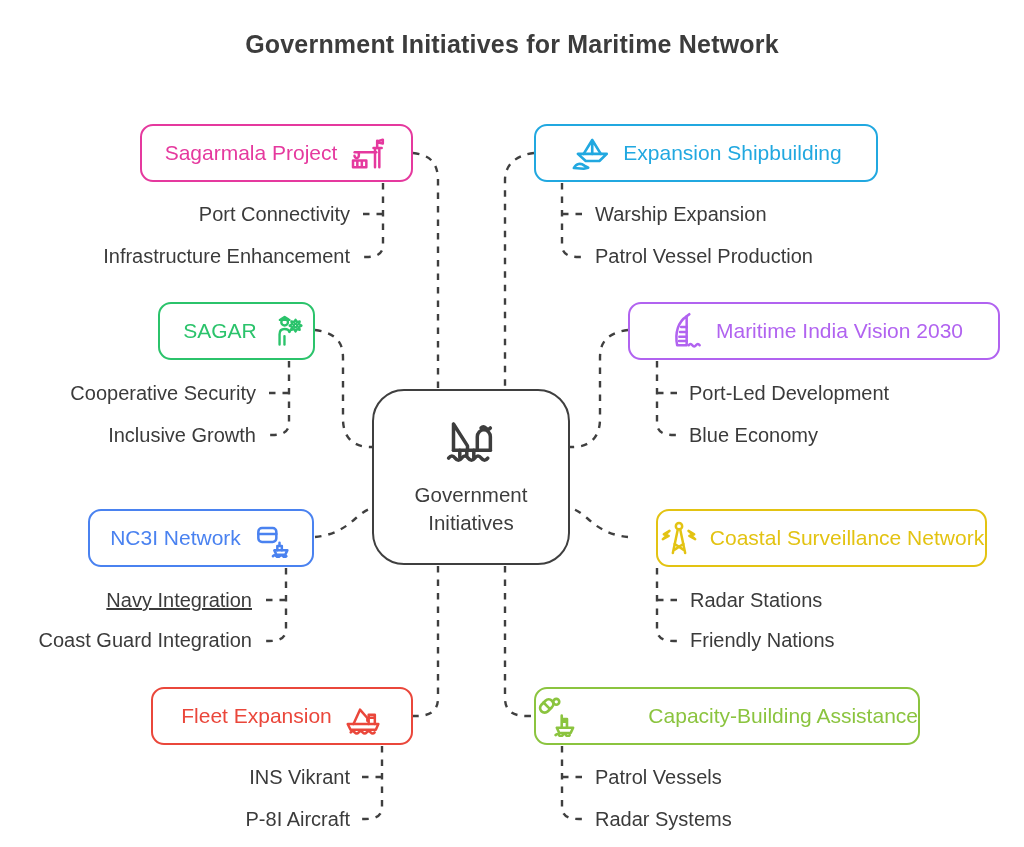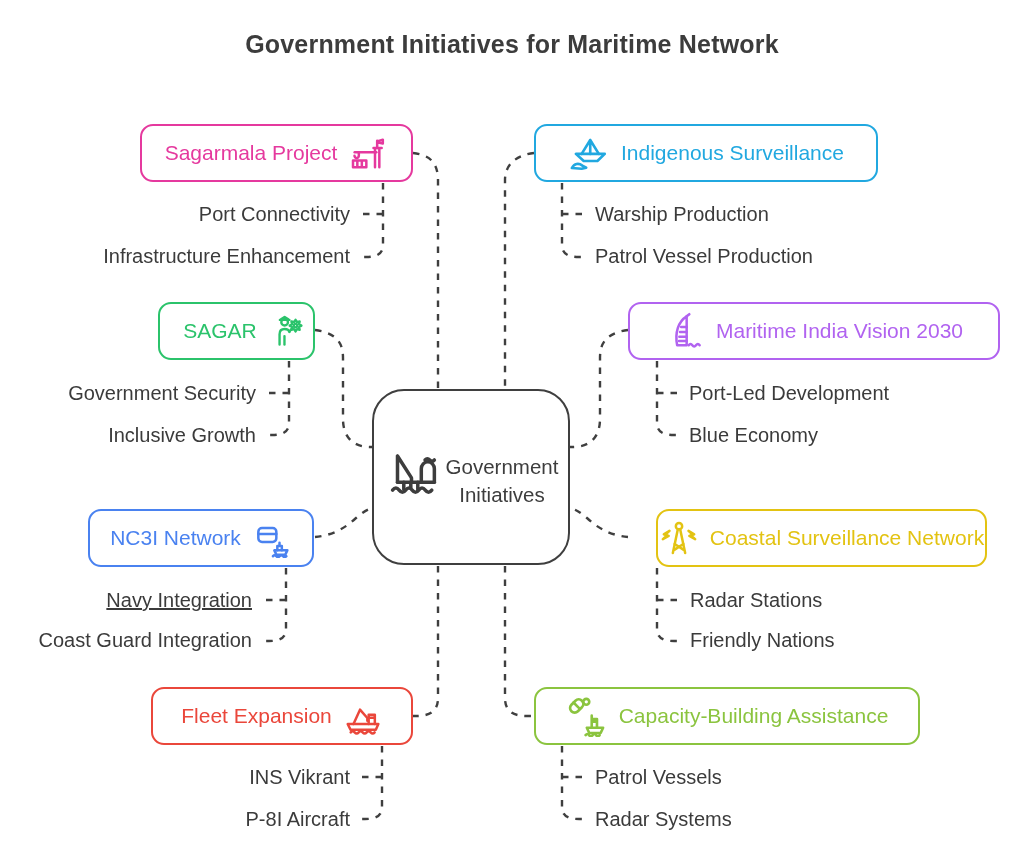--- a/index.html
+++ b/index.html
@@ -8,21 +8,21 @@
   .title{position:absolute;left:0;top:30px;width:1024px;text-align:center;
          font-size:25px;font-weight:700;color:#3c3c3c;letter-spacing:.2px;}
   svg.lines{position:absolute;left:0;top:0;pointer-events:none;}
   .branch{position:absolute;display:flex;align-items:center;justify-content:center;gap:11px;
           border:2.3px solid currentColor;border-radius:13px;background:#ffffff;
           font-size:21px;height:58px;box-sizing:border-box;cursor:pointer;}
   .branch .lbl{white-space:nowrap;}
   .branch svg{flex:0 0 auto;}
   .center-node{position:absolute;left:372px;top:389px;width:198px;height:176px;
                border:2.6px solid #3f3f3f;border-radius:32px;background:#ffffff;
-               display:flex;flex-direction:row;align-items:center;justify-content:center;
+               display:flex;flex-direction:column;align-items:center;justify-content:center;
                color:#3d3d3d;box-sizing:border-box;cursor:pointer;}
   .center-node .ctext{font-size:20.5px;line-height:1.35;text-align:center;margin-top:8px;}
   .child{position:absolute;height:28px;line-height:28px;font-size:20px;color:#3b3b3b;
          white-space:nowrap;cursor:pointer;}
   .child.r{text-align:right;}
   .ico{stroke:currentColor;fill:none;stroke-width:1.5;stroke-linecap:round;stroke-linejoin:round;}
 </style>
 </head>
 <body>
 
@@ -85,21 +85,21 @@
     <svg class="ico" width="38" height="38" viewBox="0 0 24 24">
       <circle cx="10.5" cy="6.4" r="2.1"></circle>
       <path d="M7.5,5 h6 M8.2,4.6 l2.3,-1.5 2.3,1.5"></path>
       <path d="M7.3,20.5 V14 q0,-3.3 3.2,-3.3 q2.5,0 3.1,1.9"></path>
       <path d="M10.4,20.5 v-5.3"></path>
       <path d="M13.4,12.4 l2.1,-2.3"></path>
       <path d="M17.4,4.9 l0.9,1.5 1.7,-0.4 -0.4,1.7 1.5,0.9 -1.5,0.9 0.4,1.7 -1.7,-0.4 -0.9,1.5 -0.9,-1.5 -1.7,0.4 0.4,-1.7 -1.5,-0.9 1.5,-0.9 -0.4,-1.7 1.7,0.4 z"></path>
       <circle cx="17.4" cy="8.6" r="1.1"></circle>
     </svg>
   </div>
-  <div class="child r" style="right:768px;top:379px;">Government Security</div>
+  <div class="child r" style="right:768px;top:379px;">Cooperative Security</div>
   <div class="child r" style="right:768px;top:421px;">Inclusive Growth</div>
 
   <div class="branch" style="left: 88px; top: 509px; width: 226px; color: rgb(74, 130, 240);">
     <span class="lbl">NC3I Network</span>
     <svg class="ico" width="40" height="40" viewBox="0 0 24 24">
       <rect x="3.8" y="6" width="10.8" height="8.4" rx="2.2"></rect>
       <path d="M3.8,9.6 h10.8"></path>
       <path d="M13.4,19.4 h7.8 l-1.3,2.7 h-5.2 z"></path>
       <path d="M15.2,19.4 v-2.6 h2.7 v2.6 M16.5,16.8 v-2"></path>
       <path d="M12.6,22.9 q1,-1.2 2,0 q1,1.2 2,0 q1,-1.2 2,0 q1,1.2 2,0"></path>
@@ -119,23 +119,23 @@
   </div>
   <div class="child r" style="right:674px;top:763px;">INS Vikrant</div>
   <div class="child r" style="right:674px;top:805px;">P-8I Aircraft</div>
 
   <div class="branch" style="left: 534px; top: 124px; width: 344px; color: rgb(33, 168, 224);">
     <svg class="ico" width="42" height="42" viewBox="0 0 24 24">
       <path d="M4.5,12.5 H21 L16.8,16.6 H9 Z"></path>
       <path d="M7.8,12.5 L12.7,4.6 L17.6,12.5 M12.7,4.6 V12.5"></path>
       <path d="M2.2,20.6 c1.4,-2.6 3.9,-3 6,-1.4 l2.2,1.2 -2.6,0.6 z"></path>
     </svg>
-    <span class="lbl">Indigenous Surveillance</span>
+    <span class="lbl">Expansion Shipbuilding</span>
   </div>
-  <div class="child" style="left:595px;top:200px;">Warship Production</div>
+  <div class="child" style="left:595px;top:200px;">Warship Expansion</div>
   <div class="child" style="left:595px;top:242px;">Patrol Vessel Production</div>
 
   <div class="branch" style="left: 628px; top: 302px; width: 372px; color: rgb(177, 99, 240);">
     <svg class="ico" width="40" height="40" viewBox="0 0 24 24">
       <path d="M7.3,20.5 C5.8,13 7.9,6.4 13,3.2 L13,20.5 Z"></path>
       <path d="M13,3.2 l1.6,-1.3"></path>
       <path d="M9.7,9.6 h3.3 M9,12.6 h4 M8.6,15.5 h4.4 M8.4,18 h4.6"></path>
       <path d="M14.2,20.5 q1.1,-1.5 2.2,0 q1.1,1.5 2.2,0 q1.1,-1.5 2.2,0"></path>
     </svg>
     <span class="lbl">Maritime India Vision 2030</span>
@@ -149,21 +149,21 @@
       <path d="M11.3,6.7 L8.3,21 M12.7,6.7 L15.7,21"></path>
       <path d="M9.4,15.6 l5.2,3.4 M14.6,15.6 l-5.2,3.4"></path>
       <path d="M6.3,7.7 l-3.4,2.1 2,0.7 -2.6,2.2 3.5,-2 -2,-0.7 z"></path>
       <path d="M17.7,7.7 l3.4,2.1 -2,0.7 2.6,2.2 -3.5,-2 2,-0.7 z"></path>
     </svg>
     <span class="lbl">Coastal Surveillance Network</span>
   </div>
   <div class="child" style="left:690px;top:586px;">Radar Stations</div>
   <div class="child" style="left:690px;top:626px;">Friendly Nations</div>
 
-  <div class="branch" style="left: 534px; top: 687px; width: 386px; color: rgb(139, 196, 63);">
+  <div class="branch" style="left: 534px; top: 687px; width: 386px; color: rgb(139, 196, 63); justify-content: space-between;">
     <svg class="ico" width="42" height="42" viewBox="0 0 24 24">
       <path d="M3.1,9.3 a2.6,2.6 0 0 1 0,-3.7 l2.3,-2.3 a2.6,2.6 0 0 1 3.7,3.7 l-2.3,2.3 a2.6,2.6 0 0 1 -3.7,0 z"></path>
       <path d="M4.3,4.3 l3.6,3.6"></path>
       <circle cx="11.6" cy="3.9" r="1.7"></circle>
       <path d="M11.9,18.7 h9.3 l-1.4,3 h-6.5 z"></path>
       <path d="M14.7,18.7 v-5 h3 v5 M15.5,15.2 h1.5 M14.7,13.7 v-1.9"></path>
       <path d="M11.2,22.9 q1,-1.2 2,0 q1,1.2 2,0 q1,-1.2 2,0 q1,1.2 2,0"></path>
     </svg>
     <span class="lbl">Capacity-Building Assistance</span>
   </div>

